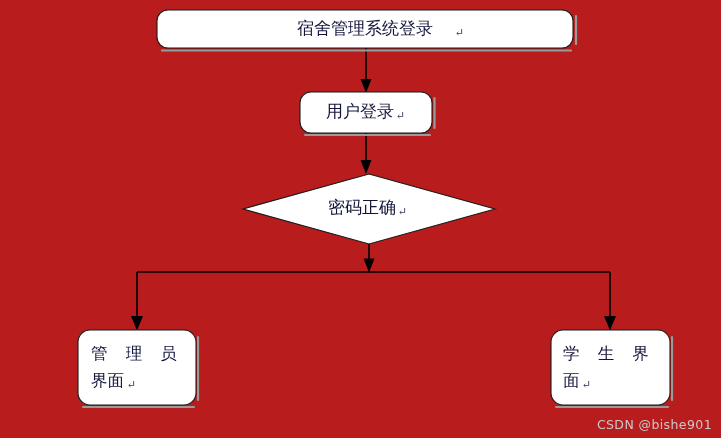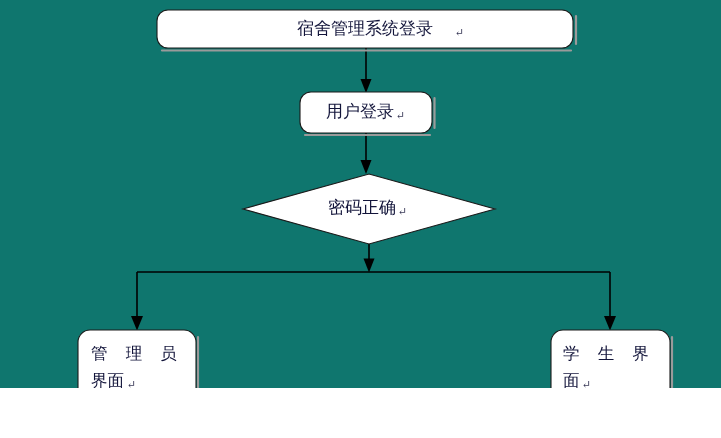--- a/index.html
+++ b/index.html
@@ -6,22 +6,22 @@
     margin: 0;
     padding: 0;
     background: #ffffff;
   }
   body {
     font-family: "Liberation Serif", "DejaVu Serif", serif;
   }
   #canvas {
     position: relative;
     width: 721px;
-    height: 388px;
-    background: #0f766e;
+    height: 438px;
+    background: #b91c1c;
     overflow: hidden;
   }
   #flow-svg {
     position: absolute;
     left: 0;
     top: 0;
     width: 721px;
     height: 438px;
   }
   .node-shape {
@@ -143,14 +143,15 @@
       <path class="node-shadow" d="M 556 407 H 668"></path>
       <path class="node-shadow" d="M 672 337 V 400"></path>
       <rect class="node-shape" x="551" y="330" width="119" height="75" rx="12" ry="12"></rect>
       <text class="node-label node-label-sm spaced" x="563" y="355" text-anchor="start">学 生 界</text>
       <text class="node-label node-label-sm" x="563" y="382" text-anchor="start">面</text>
       <text class="node-label pilcrow" x="582" y="385" text-anchor="start">↵</text>
     </g>
 
   </svg>
 
+  <div class="watermark">CSDN @bishe901</div>
 
 </div>
 
 </body></html>

